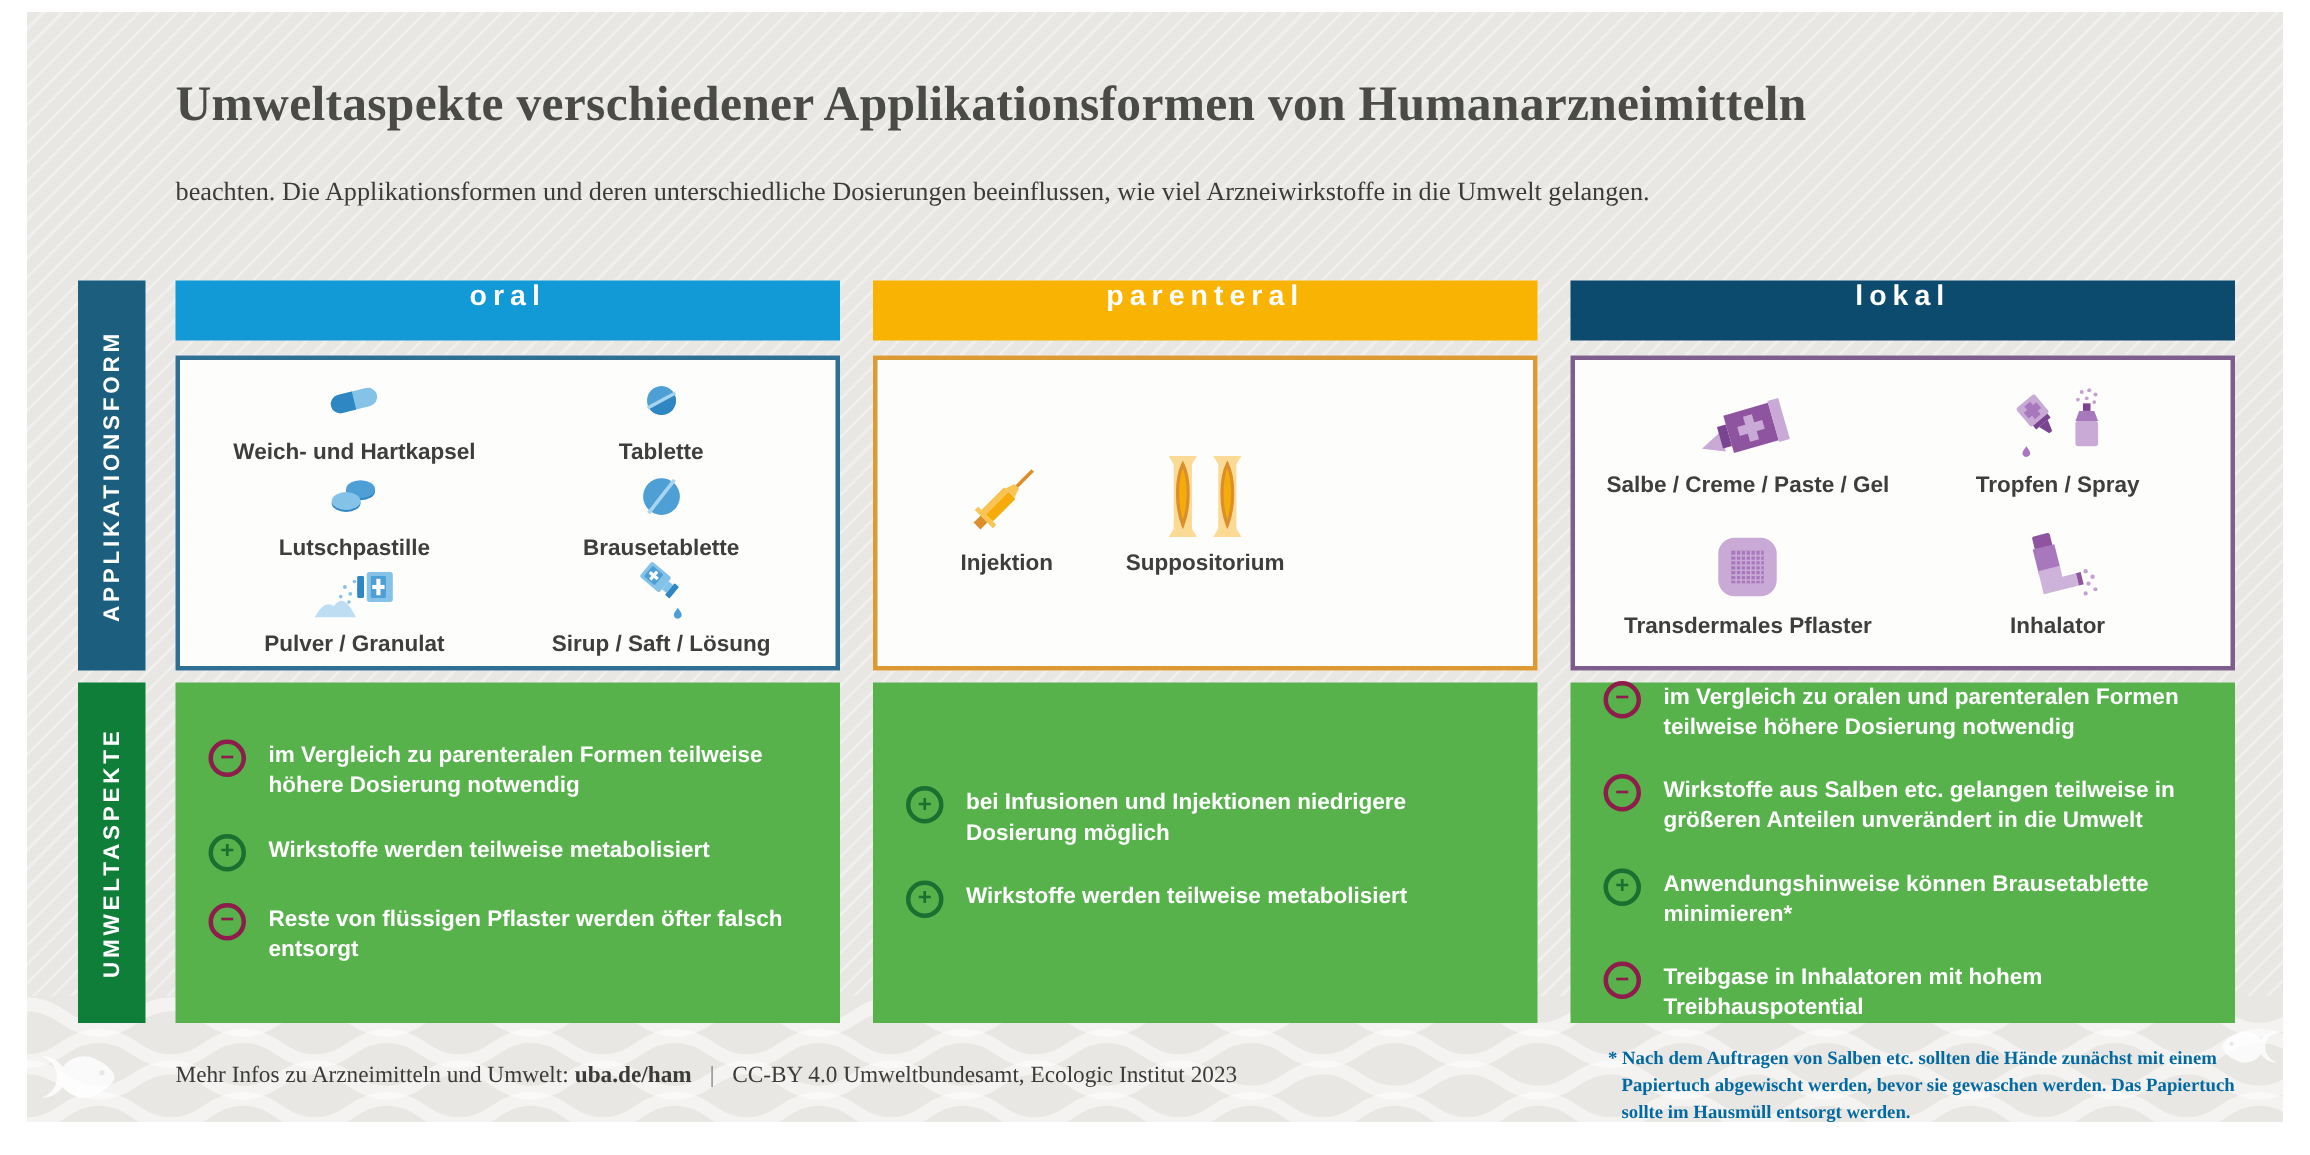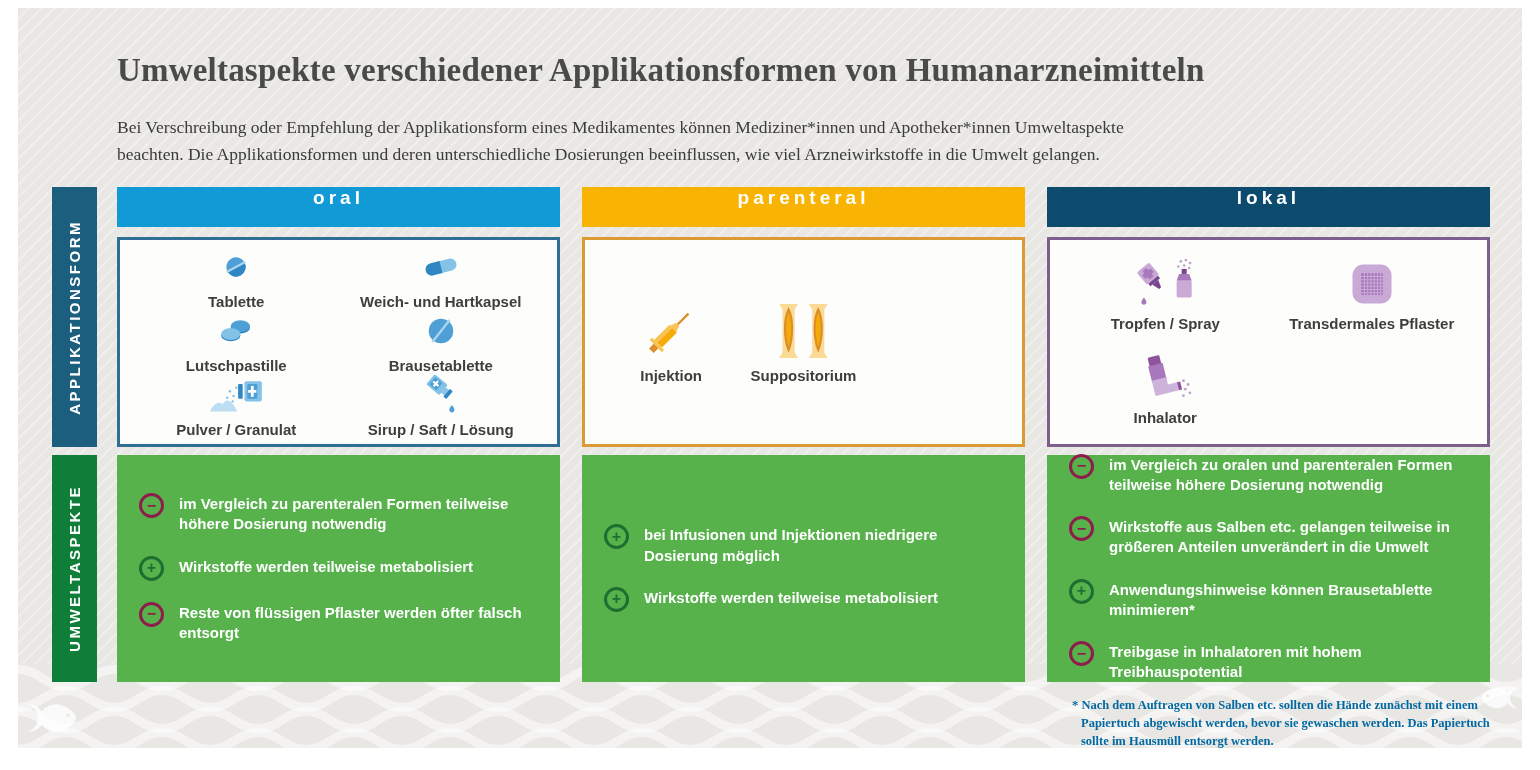--- a/index.html
+++ b/index.html
@@ -51,56 +51,55 @@
   <div class="panel">
     <svg class="waves" viewBox="0 0 1504 84" preserveAspectRatio="none">
         <path d="M-24 14q24 -17 48 0q24 17 48 0q24 -17 48 0q24 17 48 0q24 -17 48 0q24 17 48 0q24 -17 48 0q24 17 48 0q24 -17 48 0q24 17 48 0q24 -17 48 0q24 17 48 0q24 -17 48 0q24 17 48 0q24 -17 48 0q24 17 48 0q24 -17 48 0q24 17 48 0q24 -17 48 0q24 17 48 0q24 -17 48 0q24 17 48 0q24 -17 48 0q24 17 48 0q24 -17 48 0q24 17 48 0q24 -17 48 0q24 17 48 0q24 -17 48 0q24 17 48 0q24 -17 48 0q24 17 48 0q24 -17 48 0q24 17 48 0" stroke="rgba(255,255,255,0.5)" stroke-width="9" fill="none"></path>
         <path d="M-72 35q24 -17 48 0q24 17 48 0q24 -17 48 0q24 17 48 0q24 -17 48 0q24 17 48 0q24 -17 48 0q24 17 48 0q24 -17 48 0q24 17 48 0q24 -17 48 0q24 17 48 0q24 -17 48 0q24 17 48 0q24 -17 48 0q24 17 48 0q24 -17 48 0q24 17 48 0q24 -17 48 0q24 17 48 0q24 -17 48 0q24 17 48 0q24 -17 48 0q24 17 48 0q24 -17 48 0q24 17 48 0q24 -17 48 0q24 17 48 0q24 -17 48 0q24 17 48 0q24 -17 48 0q24 17 48 0q24 -17 48 0q24 17 48 0" stroke="rgba(255,255,255,0.5)" stroke-width="9" fill="none"></path>
         <path d="M-24 56q24 -17 48 0q24 17 48 0q24 -17 48 0q24 17 48 0q24 -17 48 0q24 17 48 0q24 -17 48 0q24 17 48 0q24 -17 48 0q24 17 48 0q24 -17 48 0q24 17 48 0q24 -17 48 0q24 17 48 0q24 -17 48 0q24 17 48 0q24 -17 48 0q24 17 48 0q24 -17 48 0q24 17 48 0q24 -17 48 0q24 17 48 0q24 -17 48 0q24 17 48 0q24 -17 48 0q24 17 48 0q24 -17 48 0q24 17 48 0q24 -17 48 0q24 17 48 0q24 -17 48 0q24 17 48 0q24 -17 48 0q24 17 48 0" stroke="rgba(255,255,255,0.5)" stroke-width="9" fill="none"></path>
         <path d="M-72 77q24 -17 48 0q24 17 48 0q24 -17 48 0q24 17 48 0q24 -17 48 0q24 17 48 0q24 -17 48 0q24 17 48 0q24 -17 48 0q24 17 48 0q24 -17 48 0q24 17 48 0q24 -17 48 0q24 17 48 0q24 -17 48 0q24 17 48 0q24 -17 48 0q24 17 48 0q24 -17 48 0q24 17 48 0q24 -17 48 0q24 17 48 0q24 -17 48 0q24 17 48 0q24 -17 48 0q24 17 48 0q24 -17 48 0q24 17 48 0q24 -17 48 0q24 17 48 0q24 -17 48 0q24 17 48 0q24 -17 48 0q24 17 48 0" stroke="rgba(255,255,255,0.5)" stroke-width="9" fill="none"></path>
       </svg>
 
     <h1 class="title">Umweltaspekte verschiedener Applikationsformen von Humanarzneimitteln</h1>
     <p class="subtitle">
-      <span>Bei Verschreibung oder Empfehlung der Applikationsform eines Medikamentes können Mediziner*innen und Apotheker*innen Umweltaspekte</span>
       <span>beachten. Die Applikationsformen und deren unterschiedliche Dosierungen beeinflussen, wie viel Arzneiwirkstoffe in die Umwelt gelangen.</span>
     </p>
 
     <div class="vbar vbar-top" style="background: rgb(27, 94, 126);">
       <span class="vtext">APPLIKATIONSFORM</span>
     </div>
     <div class="vbar vbar-bottom" style="background: rgb(14, 126, 56);">
       <span class="vtext">UMWELTASPEKTE</span>
     </div>
 
     <div class="col" style="left:99px">
       <div class="col-header" style="background: rgb(18, 154, 214);">oral</div>
       <div class="icon-box g2x3" style="border-color: rgb(46, 111, 147);">
+          <div class="item">
+            <span class="icn">
+              <svg viewBox="0 0 48 48">
+                <g transform="rotate(-14 24 24)">
+                  <rect x="6" y="17" width="36" height="14" rx="7" fill="#84C2E8"></rect>
+                  <path d="M24 17H13a7 7 0 0 0 0 14h11Z" fill="#2E86C3"></path>
+                </g>
+              </svg>
+            </span>
+            <span class="item-label">Weich- und Hartkapsel</span>
+          </div>
           <div class="item">
             <span class="icn">
               <svg viewBox="0 0 48 48">
                 <g transform="rotate(-28 24 24)">
                   <circle cx="24" cy="24" r="11" fill="#4D9FD6"></circle>
                   <path d="M13 24a11 11 0 0 0 22 0Z" fill="#2E86C3"></path>
                   <rect x="12" y="22.7" width="24" height="2.6" fill="#A9D4EE"></rect>
                 </g>
               </svg>
             </span>
             <span class="item-label">Tablette</span>
-          </div>
-          <div class="item">
-            <span class="icn">
-              <svg viewBox="0 0 48 48">
-                <g transform="rotate(-14 24 24)">
-                  <rect x="6" y="17" width="36" height="14" rx="7" fill="#84C2E8"></rect>
-                  <path d="M24 17H13a7 7 0 0 0 0 14h11Z" fill="#2E86C3"></path>
-                </g>
-              </svg>
-            </span>
-            <span class="item-label">Weich- und Hartkapsel</span>
           </div>
           <div class="item">
             <span class="icn">
               <svg viewBox="0 0 48 48">
                 <ellipse cx="29" cy="20" rx="11" ry="6.8" fill="#2E86C3"></ellipse>
                 <ellipse cx="29" cy="18.4" rx="11" ry="6.8" fill="#4D9FD6"></ellipse>
                 <ellipse cx="18" cy="29" rx="11" ry="6.8" fill="#2E86C3"></ellipse>
                 <ellipse cx="18" cy="27.4" rx="11" ry="6.8" fill="#84C2E8"></ellipse>
               </svg>
             </span>
@@ -207,20 +206,35 @@
             <span class="badge" style="border-color:#1C6F30;color:#1C6F30">+</span>
             <span class="aspect-text">Wirkstoffe werden teilweise metabolisiert</span>
           </div>
         </div>
     </div>
     <div class="col" style="left:1029px">
       <div class="col-header" style="background: #0c4a6e;">lokal</div>
       <div class="icon-box g2x2" style="border-color: rgb(125, 94, 140);">
           <div class="item">
             <span class="icn">
+              <svg viewBox="0 0 62 42">
+                <g transform="rotate(-16 31 22)">
+                  <path d="M4 26l12-6v11Z" fill="#C9A9D5"></path>
+                  <rect x="15" y="17" width="5" height="12" fill="#7A4590"></rect>
+                  <rect x="20" y="12" width="25" height="21" fill="#8F549F"></rect>
+                  <rect x="30" y="15.5" width="5" height="14" fill="#C9A9D5"></rect>
+                  <rect x="25.5" y="20" width="14" height="5" fill="#C9A9D5"></rect>
+                  <rect x="45" y="11" width="6" height="23" fill="#C9A9D5"></rect>
+                </g>
+              </svg>
+            </span>
+            <span class="item-label">Salbe / Creme / Paste / Gel</span>
+          </div>
+          <div class="item">
+            <span class="icn">
               <svg viewBox="0 0 76 62">
                 <g transform="rotate(-40 24 22)">
                   <rect x="12" y="6" width="19" height="19" rx="2" fill="#C9A9D5"></rect>
                   <rect x="18.5" y="9" width="6" height="13" fill="#A878BC"></rect>
                   <rect x="15" y="12.5" width="13" height="6" fill="#A878BC"></rect>
                   <rect x="14" y="25" width="15" height="4" fill="#7A4590"></rect>
                   <path d="M17 29h9l-3 9h-3Z" fill="#7A4590"></path>
                 </g>
                 <path d="M13 47c2.3 3.1 3.7 5 2.8 6.9a3.1 3.1 0 0 1-5.6-.1c-.8-1.9.5-3.7 2.8-6.8Z" fill="#A878BC"></path>
                 <g fill="#C3A0D0">
@@ -284,20 +298,23 @@
             <span class="badge" style="border-color:#1C6F30;color:#1C6F30">+</span>
             <span class="aspect-text">Anwendungshinweise können Brausetablette minimieren*</span>
           </div>
           <div class="aspect">
             <span class="badge" style="border-color:#8E1D4B;color:#8E1D4B">−</span>
             <span class="aspect-text">Treibgase in Inhalatoren mit hohem Treibhauspotential</span>
           </div>
         </div>
     </div>
 
+    <div class="footer">
+      <span>Mehr Infos zu Arzneimitteln und Umwelt:</span><b class="lnk">uba.de/ham</b><span class="sep">|</span><span>CC-BY 4.0 Umweltbundesamt, Ecologic Institut 2023</span>
+    </div>
     <div class="footnote">* Nach dem Auftragen von Salben etc. sollten die Hände zunächst mit einem Papiertuch abgewischt werden, bevor sie gewaschen werden. Das Papiertuch sollte im Hausmüll entsorgt werden.</div>
 
     <div class="fish fish-left">
       <svg viewBox="0 0 60 40">
           <path d="M14 20 C14 12 8 7 3 5 C11 5 16 10 18 13 C23 6 33 3 41 7 C50 11 55 17 55 20 C55 23 50 29 41 33 C33 37 23 34 18 27 C16 30 11 35 3 35 C8 33 14 28 14 20 Z" fill="#ffffff" opacity="0.8"></path>
           <circle cx="46" cy="17" r="1.9" fill="#E8E7E4"></circle>
         </svg>
     </div>
     <div class="fish fish-right">
       <svg viewBox="0 0 60 40">

